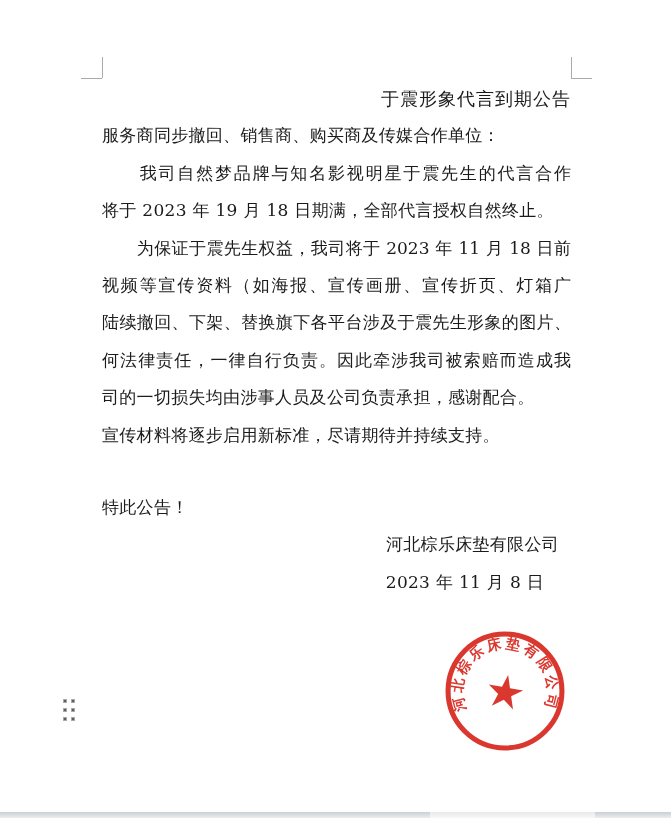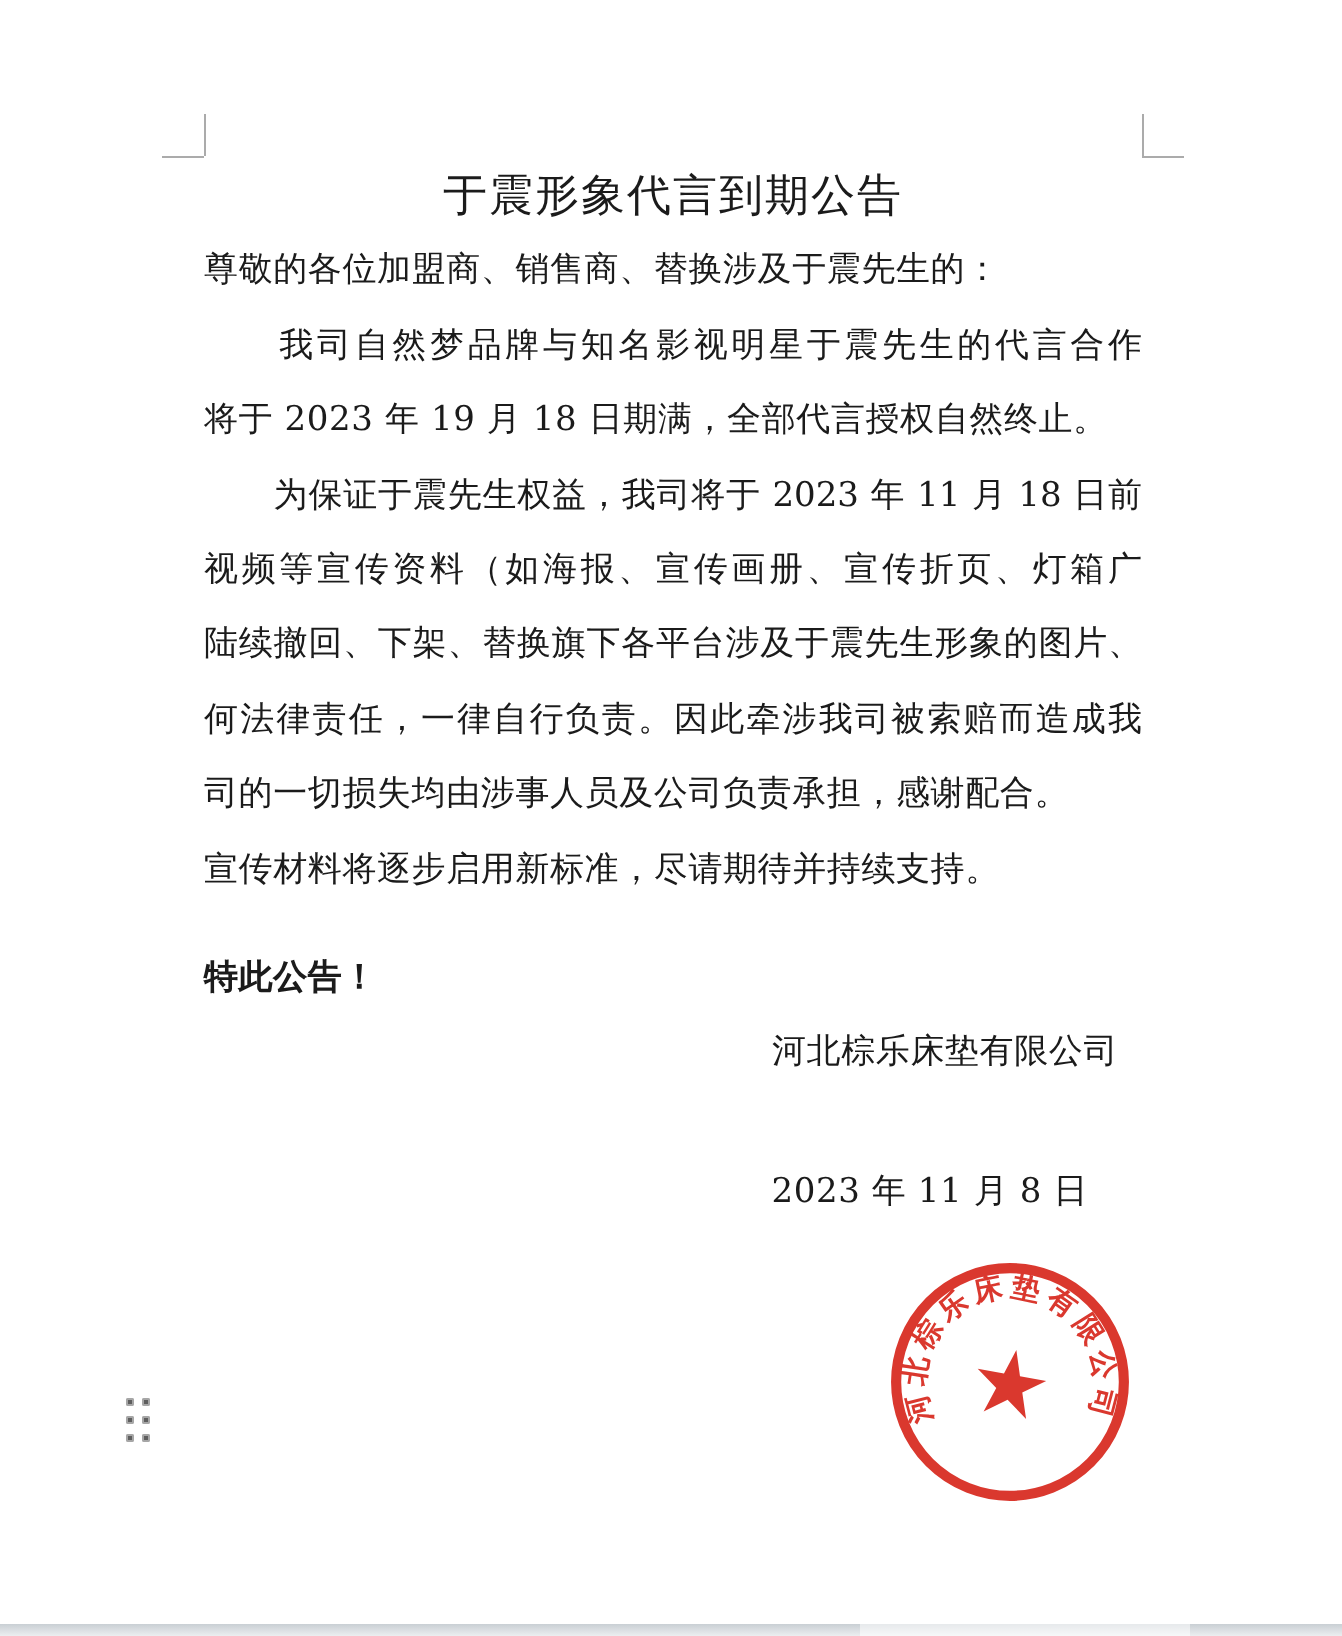--- a/index.html
+++ b/index.html
@@ -20,29 +20,29 @@
   
   .doc{
     position:absolute;left:102px;top:80px;width:469px;
     color:#1b1b1b;font-size:17px;
   }
   .line{
     line-height:37.4px;height:37.4px;white-space:nowrap;
     letter-spacing:0.3px;
   }
   .line.title{
-    text-align:center;font-size:22px;letter-spacing:1px;white-space:normal;
+    text-align:right;font-size:18px;letter-spacing:1px;white-space:normal;
   }
   .line.stretch{
     white-space:normal;text-align:justify;text-align-last:justify;
     overflow:hidden;letter-spacing:0;
   }
-  .line.closing{margin-top:17px;font-weight:bold;}
+  .line.closing{margin-top:35px;}
   .line.sign-company{text-align:right;padding-right:12px;}
-  .line.sign-date{text-align:right;padding-right:27px;margin-top:32px;}
+  .line.sign-date{text-align:right;padding-right:27px;}
   
   .anchor-dots{
     position:absolute;left:63px;top:699px;
     display:grid;grid-template-columns:4px 4px;grid-auto-rows:4px;
     column-gap:4px;row-gap:5px;
   }
   .anchor-dots span{
     width:4px;height:4px;background:#5e5e5e;border-radius:1px;
     box-shadow:inset 0 0 0 1px rgba(255,255,255,.45);
   }
@@ -66,21 +66,21 @@
 
 <div class="page">
 
   <div class="crop h tl-h"></div>
   <div class="crop v tl-v"></div>
   <div class="crop h tr-h"></div>
   <div class="crop v tr-v"></div>
 
   <div class="doc">
       <div class="line title">于震形象代言到期公告</div>
-      <div class="line plain">尊敬的各位加盟商、销售商、替换涉及于震先生的：</div>
+      <div class="line plain">服务商同步撤回、销售商、购买商及传媒合作单位：</div>
       <div class="line stretch">　　我司自然梦品牌与知名影视明星于震先生的代言合作</div>
       <div class="line plain">将于 2023 年 19 月 18 日期满，全部代言授权自然终止。</div>
       <div class="line stretch">　　为保证于震先生权益，我司将于 2023 年 11 月 18 日前</div>
       <div class="line stretch">视频等宣传资料（如海报、宣传画册、宣传折页、灯箱广</div>
       <div class="line stretch">陆续撤回、下架、替换旗下各平台涉及于震先生形象的图片、</div>
       <div class="line stretch">何法律责任，一律自行负责。因此牵涉我司被索赔而造成我</div>
       <div class="line plain">司的一切损失均由涉事人员及公司负责承担，感谢配合。</div>
       <div class="line plain">宣传材料将逐步启用新标准，尽请期待并持续支持。</div>
       <div class="line plain closing">特此公告！</div>
       <div class="line plain sign-company">河北棕乐床垫有限公司</div>

